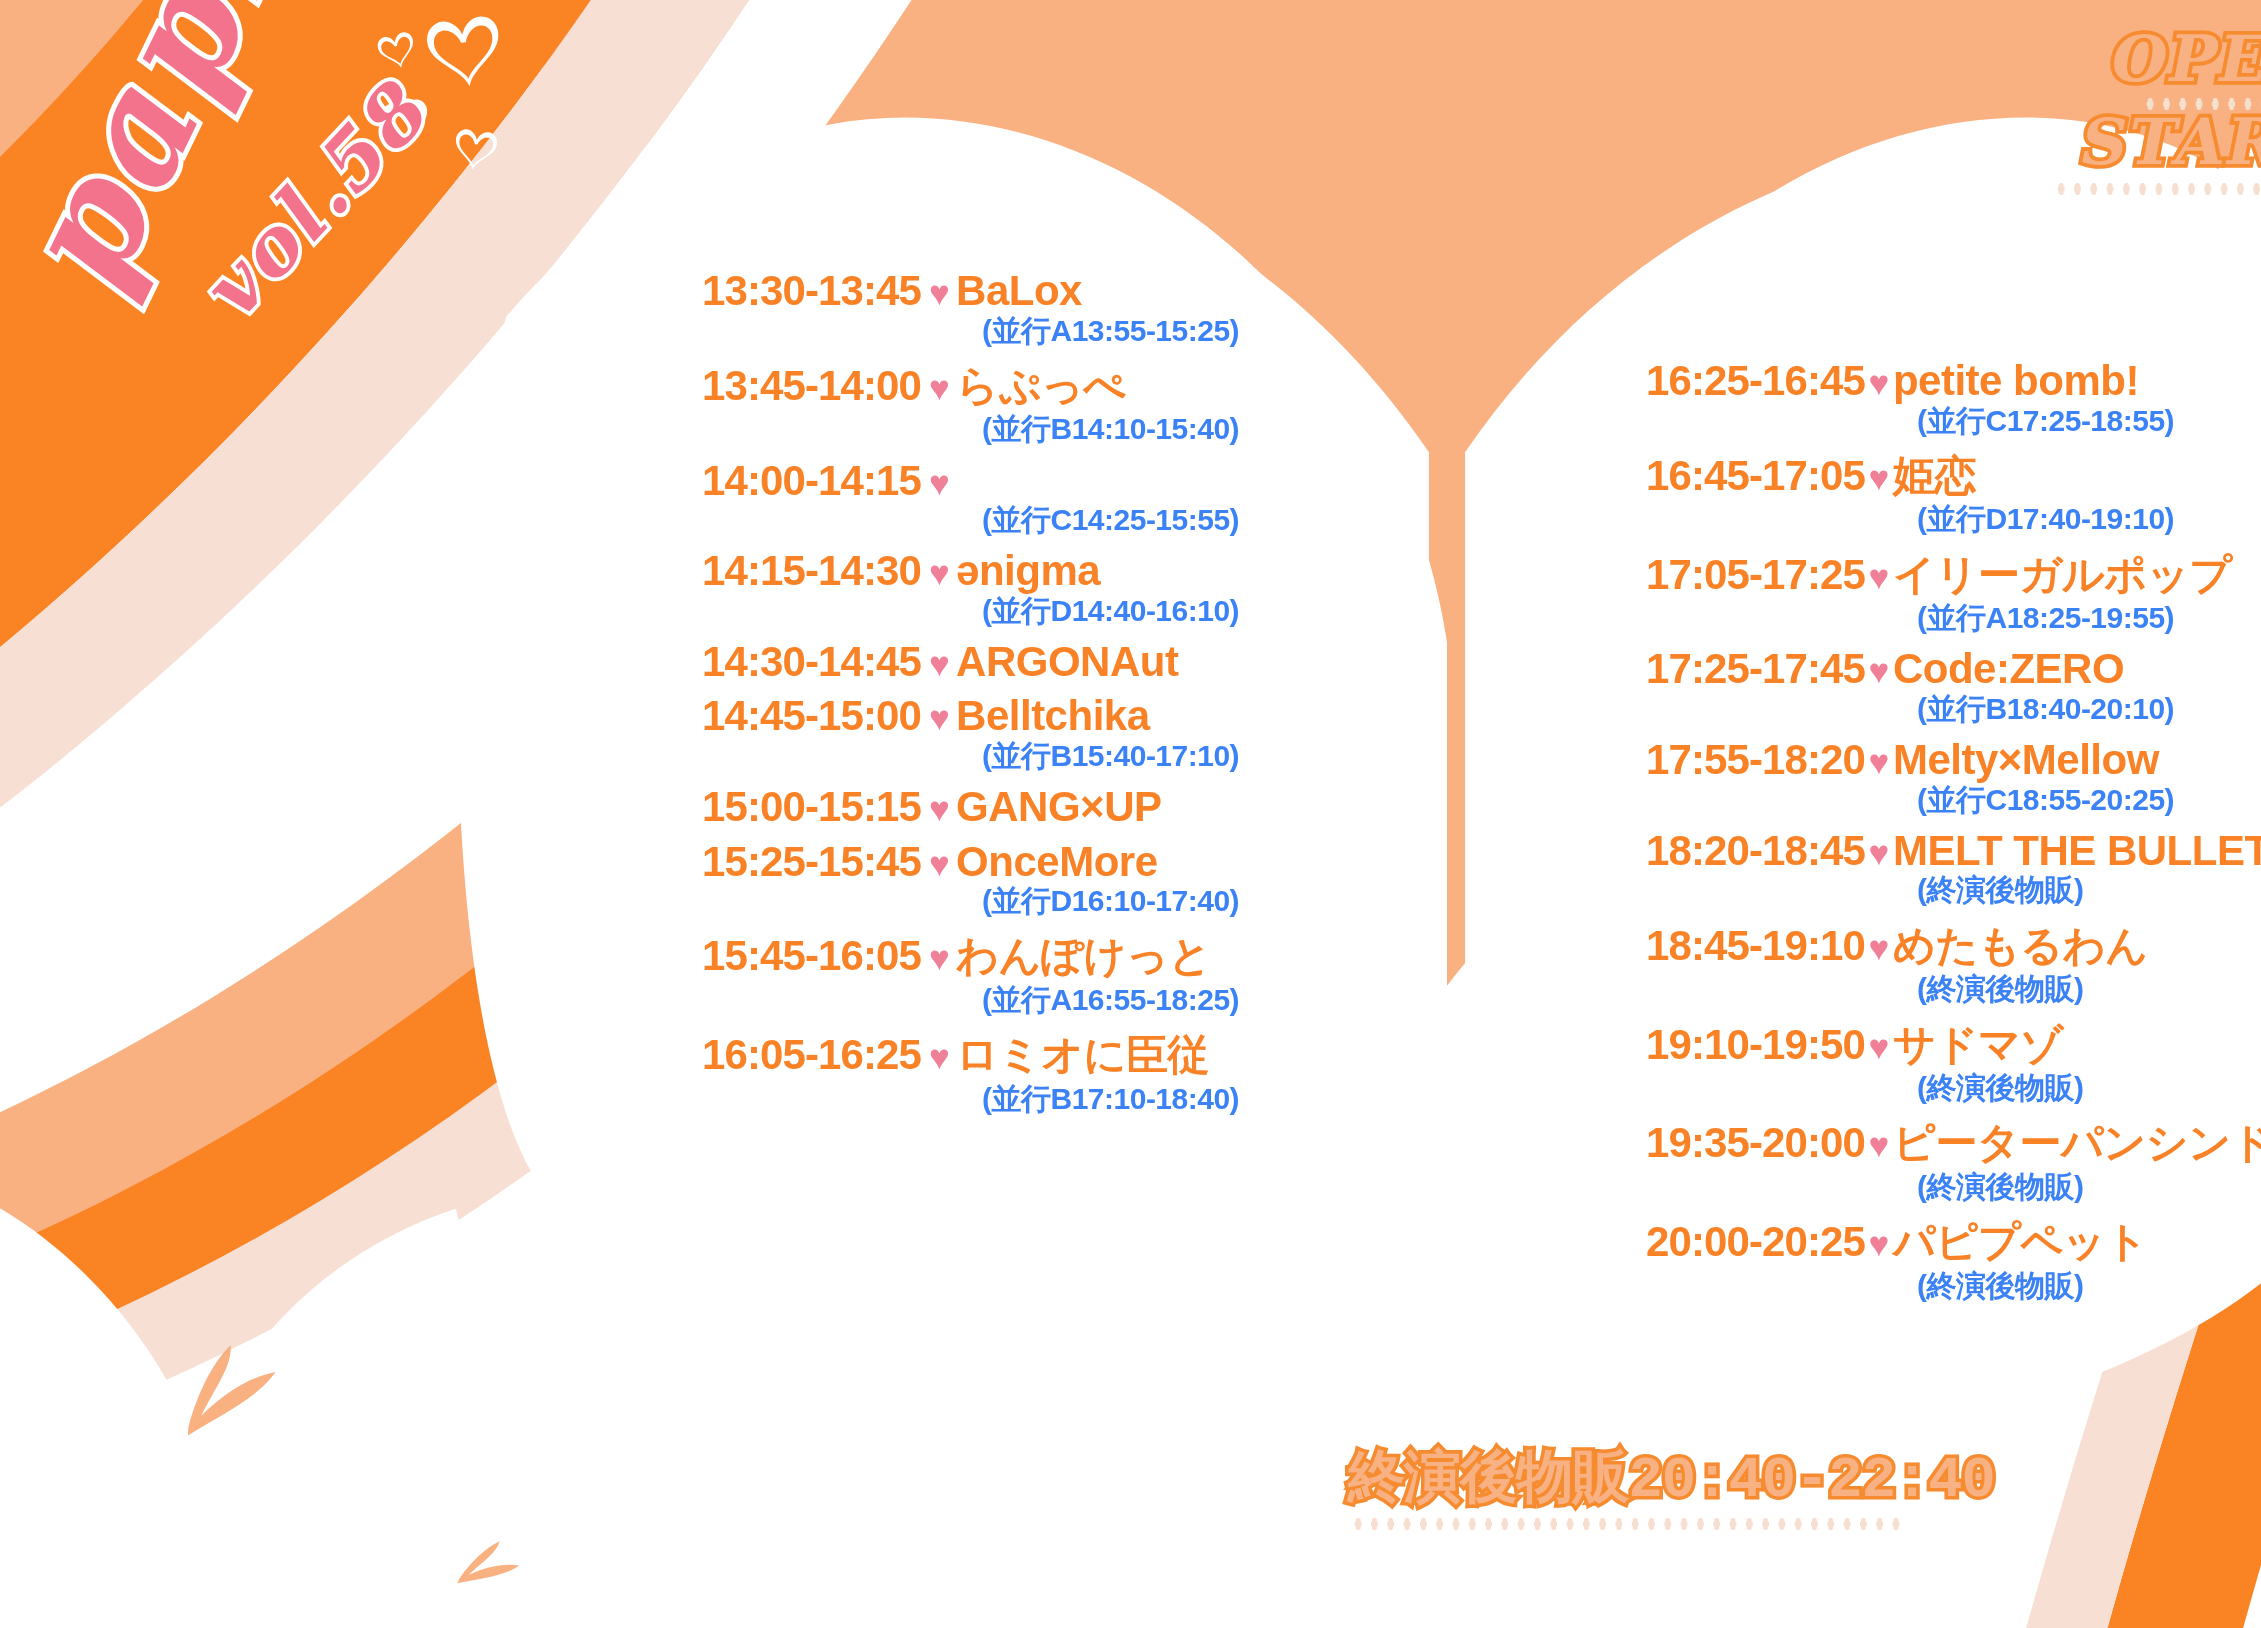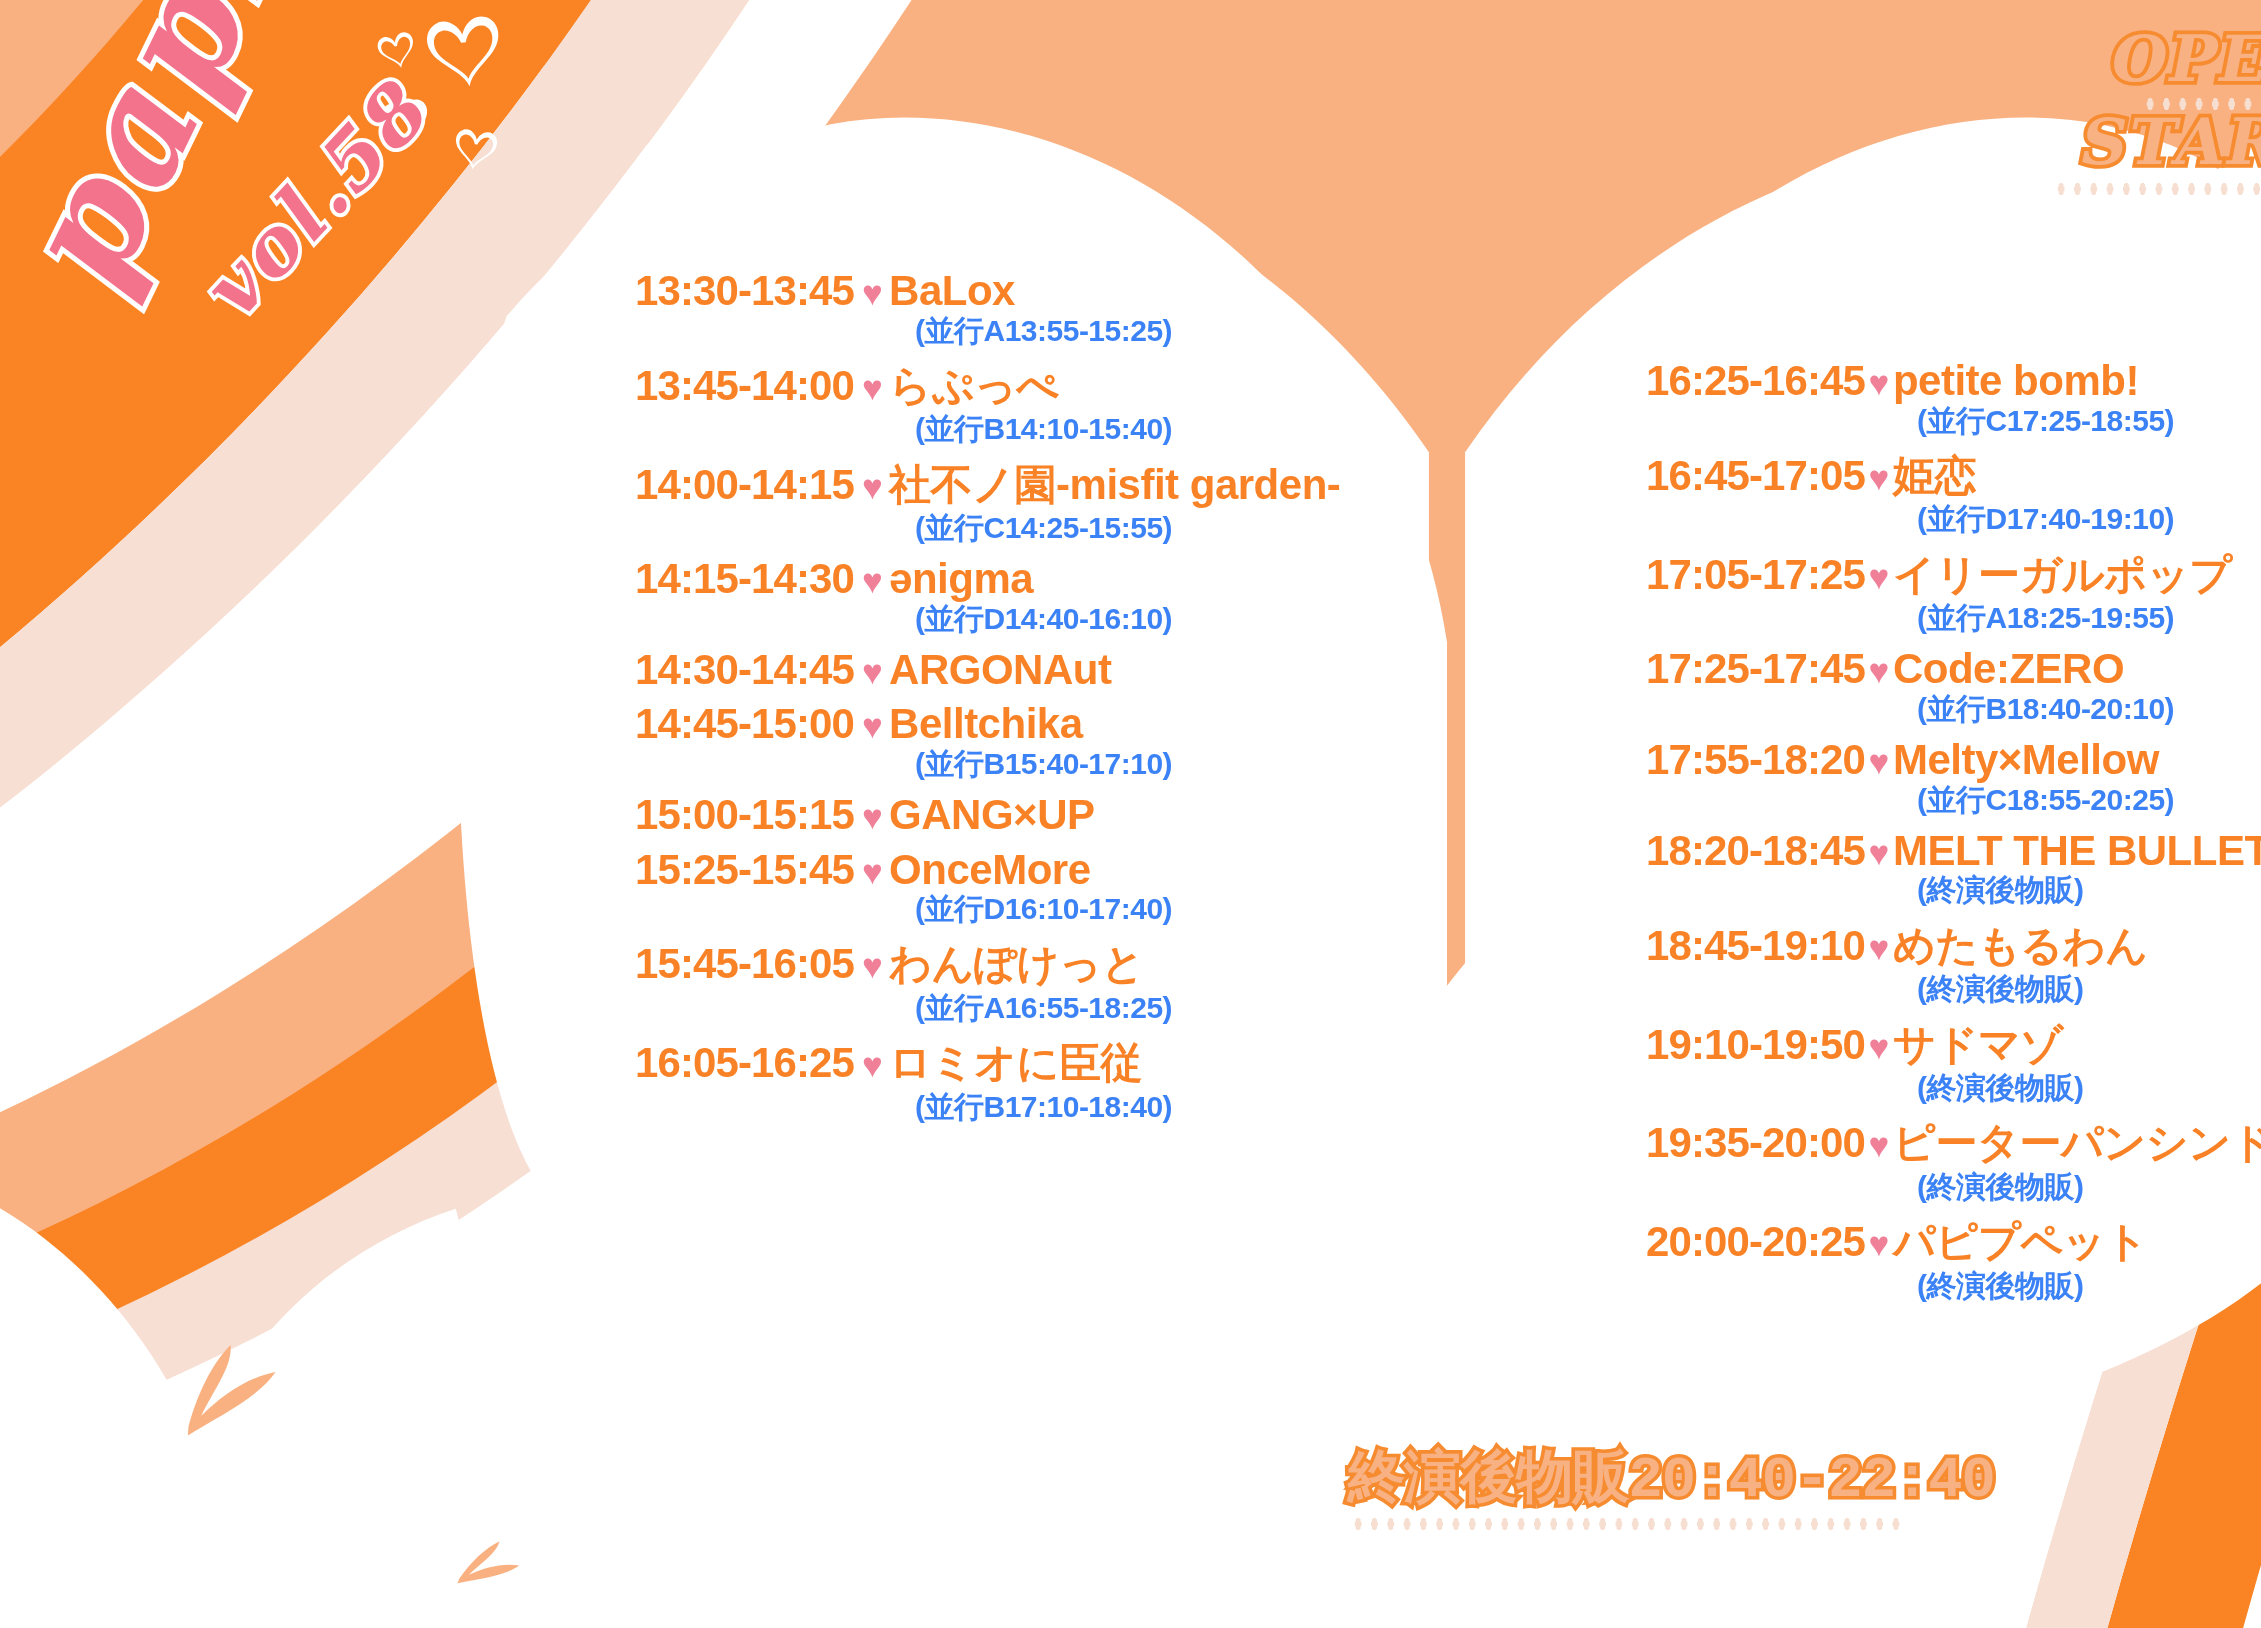--- a/index.html
+++ b/index.html
@@ -67,21 +67,21 @@
     height:11.8px;margin-top:7.2px;
     background-image:radial-gradient(ellipse 3.2px 5.9px at 50% 50%, #F6DED0 0 98%, transparent 100%);
     background-size:16.3px 11.8px;
     background-repeat:repeat-x;
   }
   .dots.d1{width:375px;margin-left:auto;margin-right:24.4px;}
   .dots.d2{width:484px;margin-left:auto;margin-right:3.6px;margin-top:9px;}
 
   
   .col{position:absolute;}
-  .col-left{left:635px;top:267px;width:950px;}
+  .col-left{left:702px;top:267px;width:950px;}
   .col-right{left:1646px;top:357px;width:950px;}
 
   .row{ margin-bottom:6.3px; }
   .rowline{
     display:flex;align-items:baseline;
     font-weight:700;
     white-space:nowrap;
   }
   .time{
     font-size:42px;
@@ -308,21 +308,20 @@
           <span class="time">13:45-14:00</span>
           <span class="hrt">♥</span>
           <span class="name">らぷっぺ</span>
         </div>
         <div class="sub">(並行B14:10-15:40)</div>
       </div>
       <div class="row">
         <div class="rowline">
           <span class="time">14:00-14:15</span>
           <span class="hrt">♥</span>
-          <span class="name">社不ノ園-misfit garden-</span>
         </div>
         <div class="sub">(並行C14:25-15:55)</div>
       </div>
       <div class="row">
         <div class="rowline">
           <span class="time">14:15-14:30</span>
           <span class="hrt">♥</span>
           <span class="name">ənigma</span>
         </div>
         <div class="sub">(並行D14:40-16:10)</div>

